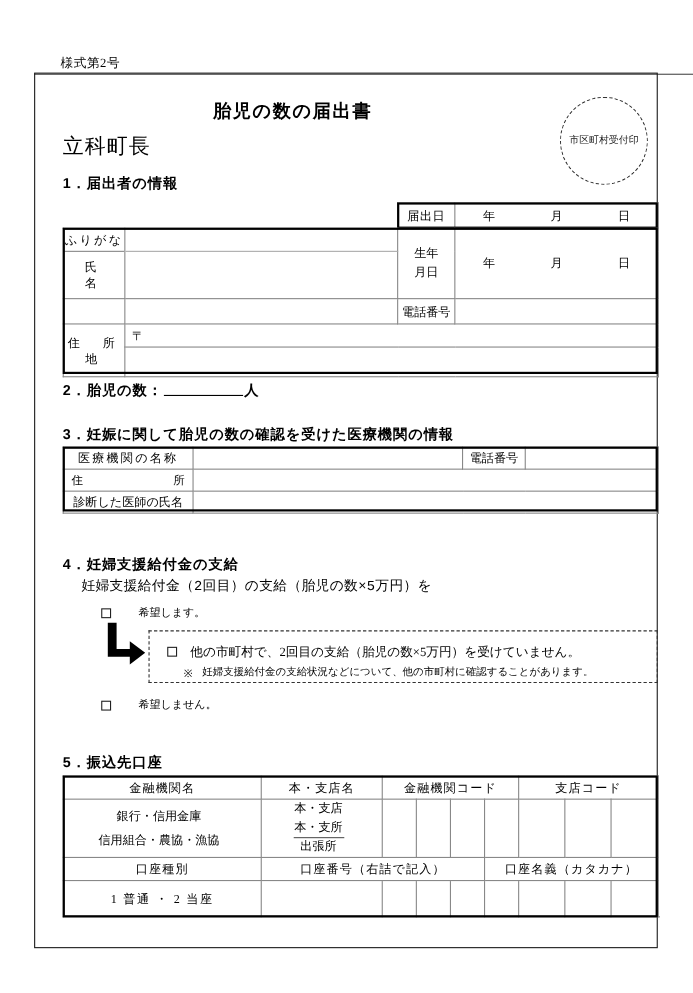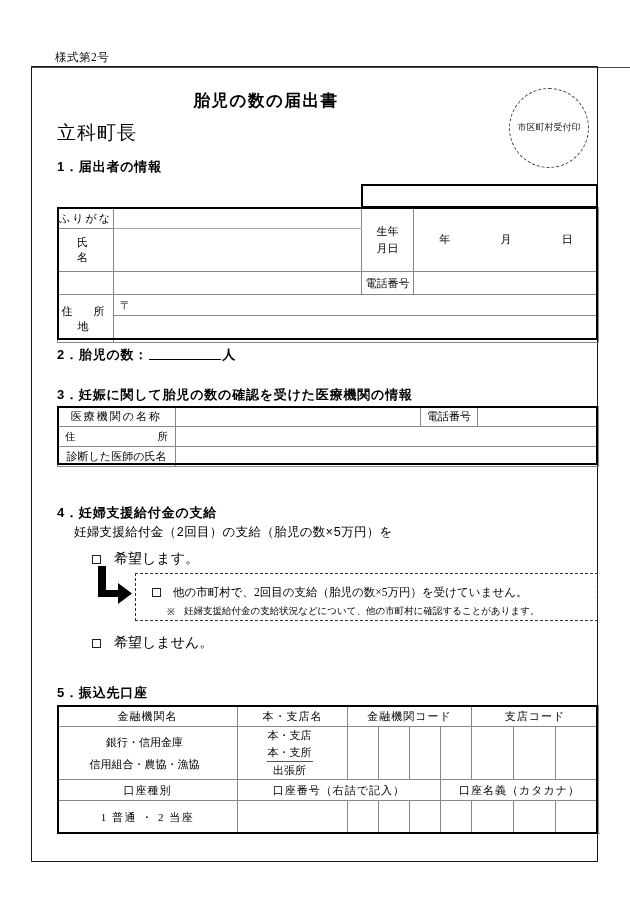--- a/index.html
+++ b/index.html
@@ -247,26 +247,26 @@
     position: absolute;
     left: 43px;
     top: 458px;
     font-size: 12.5px;
     letter-spacing: 0.3px;
     font-family: Liberation Mono, monospace;
     white-space: nowrap;
   }
   .chk-row {
     position: absolute;
-    font-size: 14px;
+    font-size: 10px;
     font-family: Liberation Serif, serif;
     white-space: nowrap;
     display: flex;
     align-items: center;
-    gap: 13px;
+    gap: 25px;
   }
   .chkbox {
     display: inline-block;
     width: 9px;
     height: 9px;
     border: 1px solid #222;
     box-sizing: border-box;
   }
   .chk-yes { left: 61px; top: 484px; }
   .chk-no  { left: 61px; top: 568px; }
@@ -359,20 +359,38 @@
 
   <div class="stamp">
     <span>市区町村</span>
     <span>受付印</span>
   </div>
 
   <div class="addressee">立科町長</div>
 
   <div class="sec-head" style="left:26px; top:92px;">1．届出者の情報</div>
 
+  <table class="grid" id="t-notify-date">
+    <colgroup>
+        <col style="width:52px">
+        <col style="width:185px">
+      </colgroup>
+    <tbody>
+      <tr>
+        <td class="lbl">届出日</td>
+        <td>
+          <div class="spread">
+            <span>年</span>
+            <span>月</span>
+            <span>日</span>
+          </div>
+        </td>
+      </tr>
+    </tbody>
+  </table>
   <div class="thick-box" style="left:330px; top:118px; width:237px; height:24px;"></div>
 
   <table class="grid" id="t-applicant">
     <colgroup>
       <col style="width:56px">
         <col style="width:248px">
       <col style="width:52px">
         <col style="width:185px">
     </colgroup>
     <tbody>

